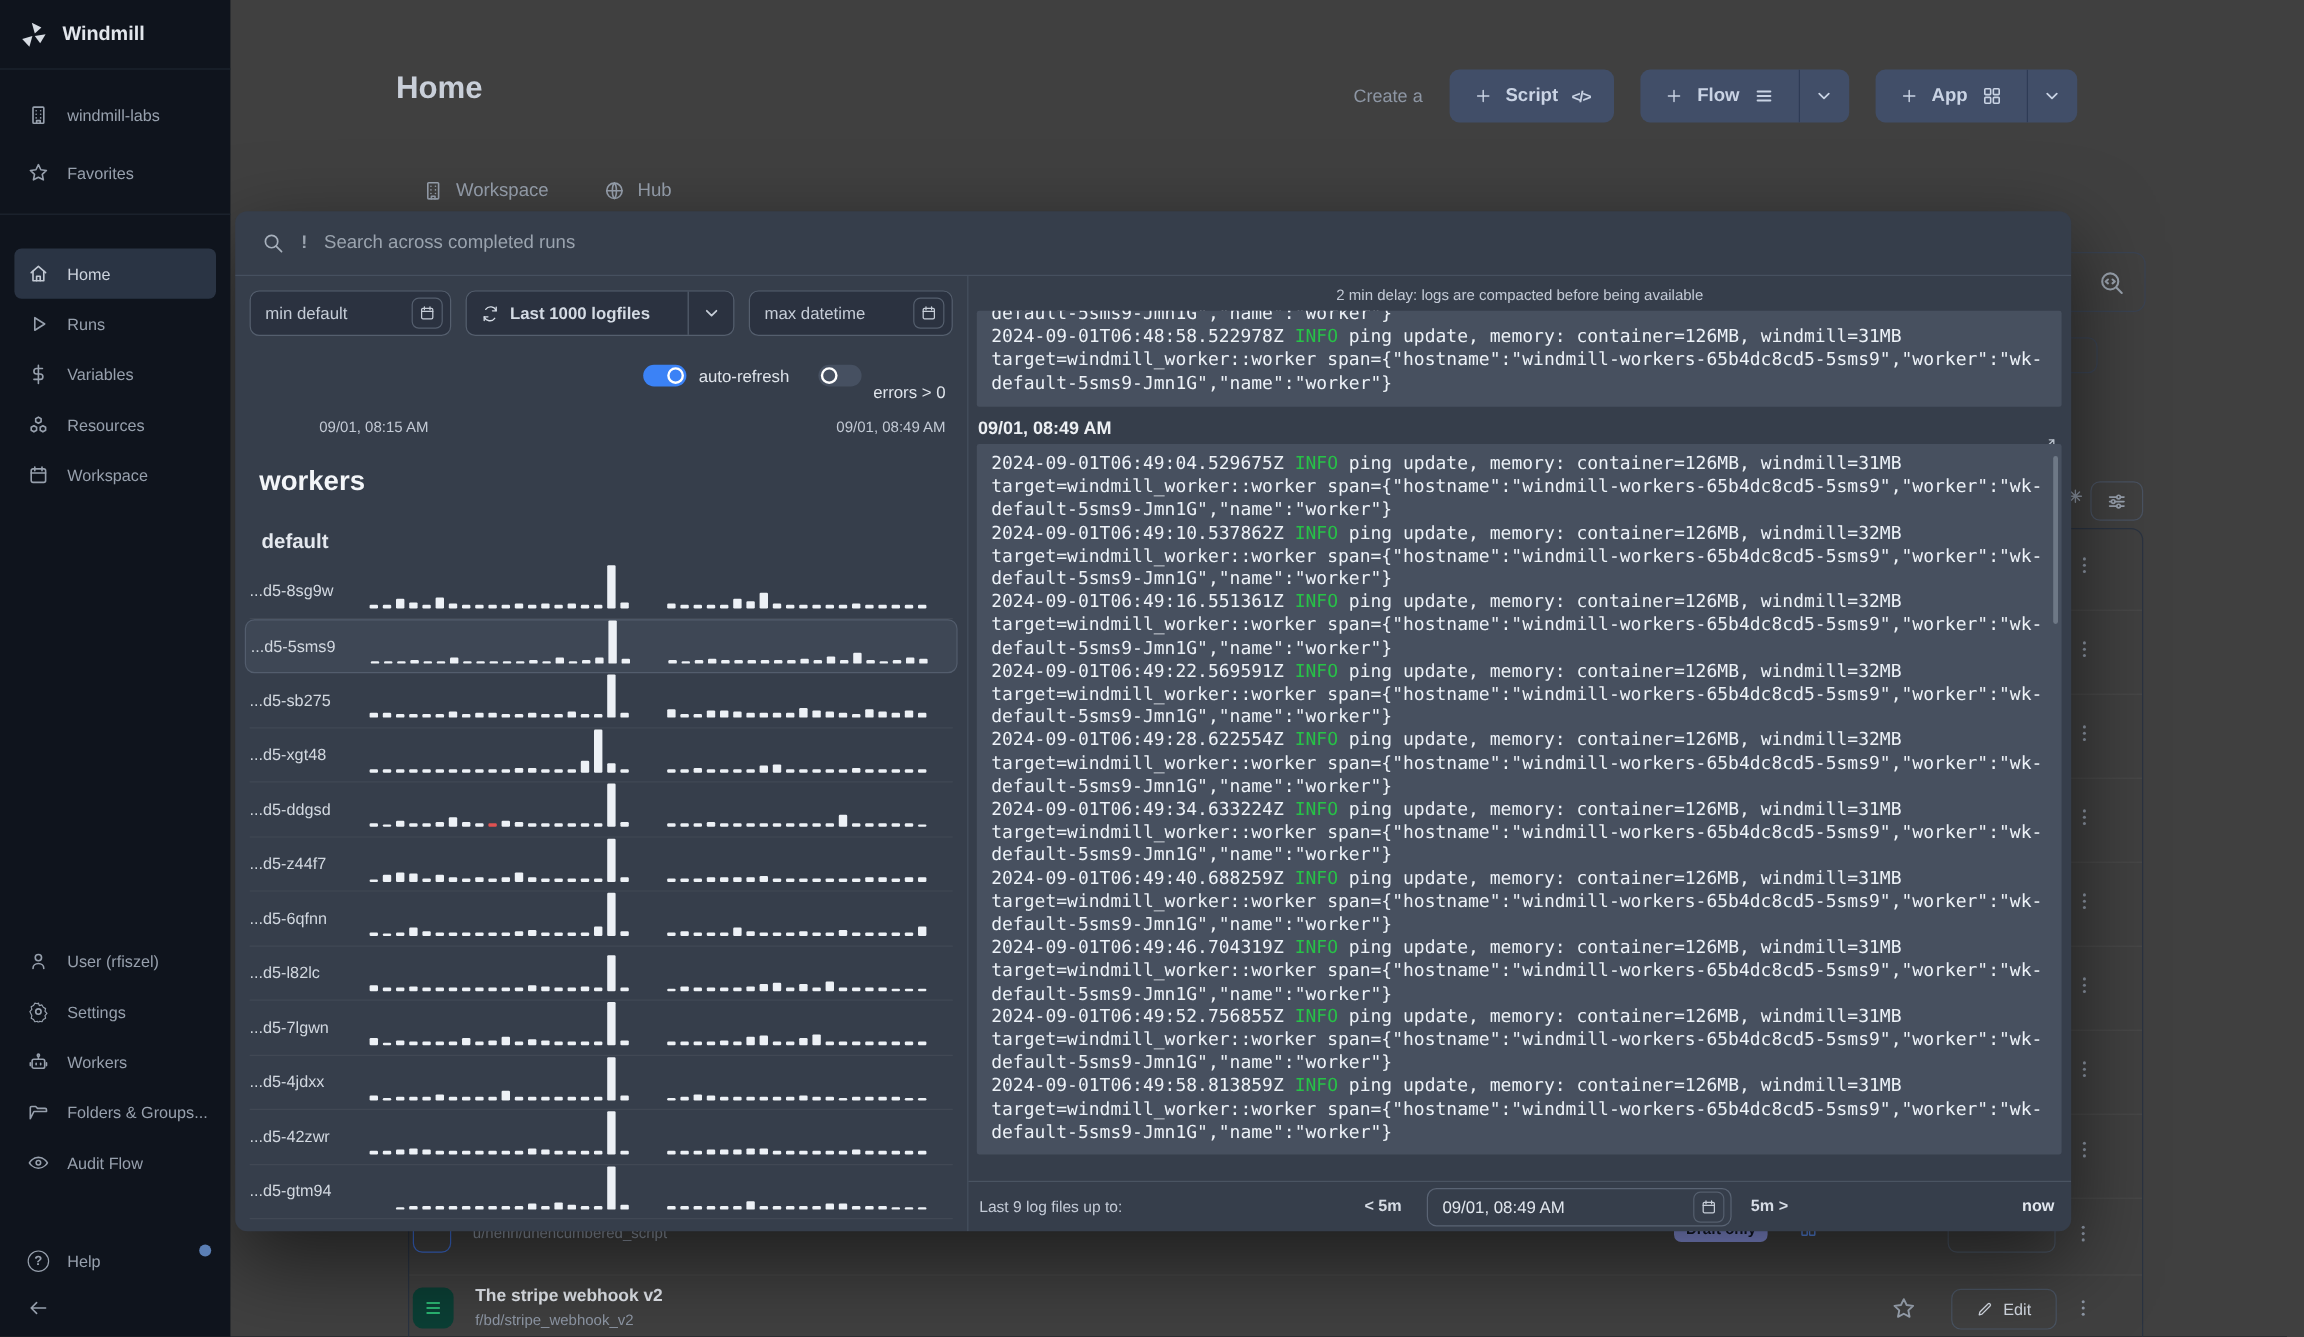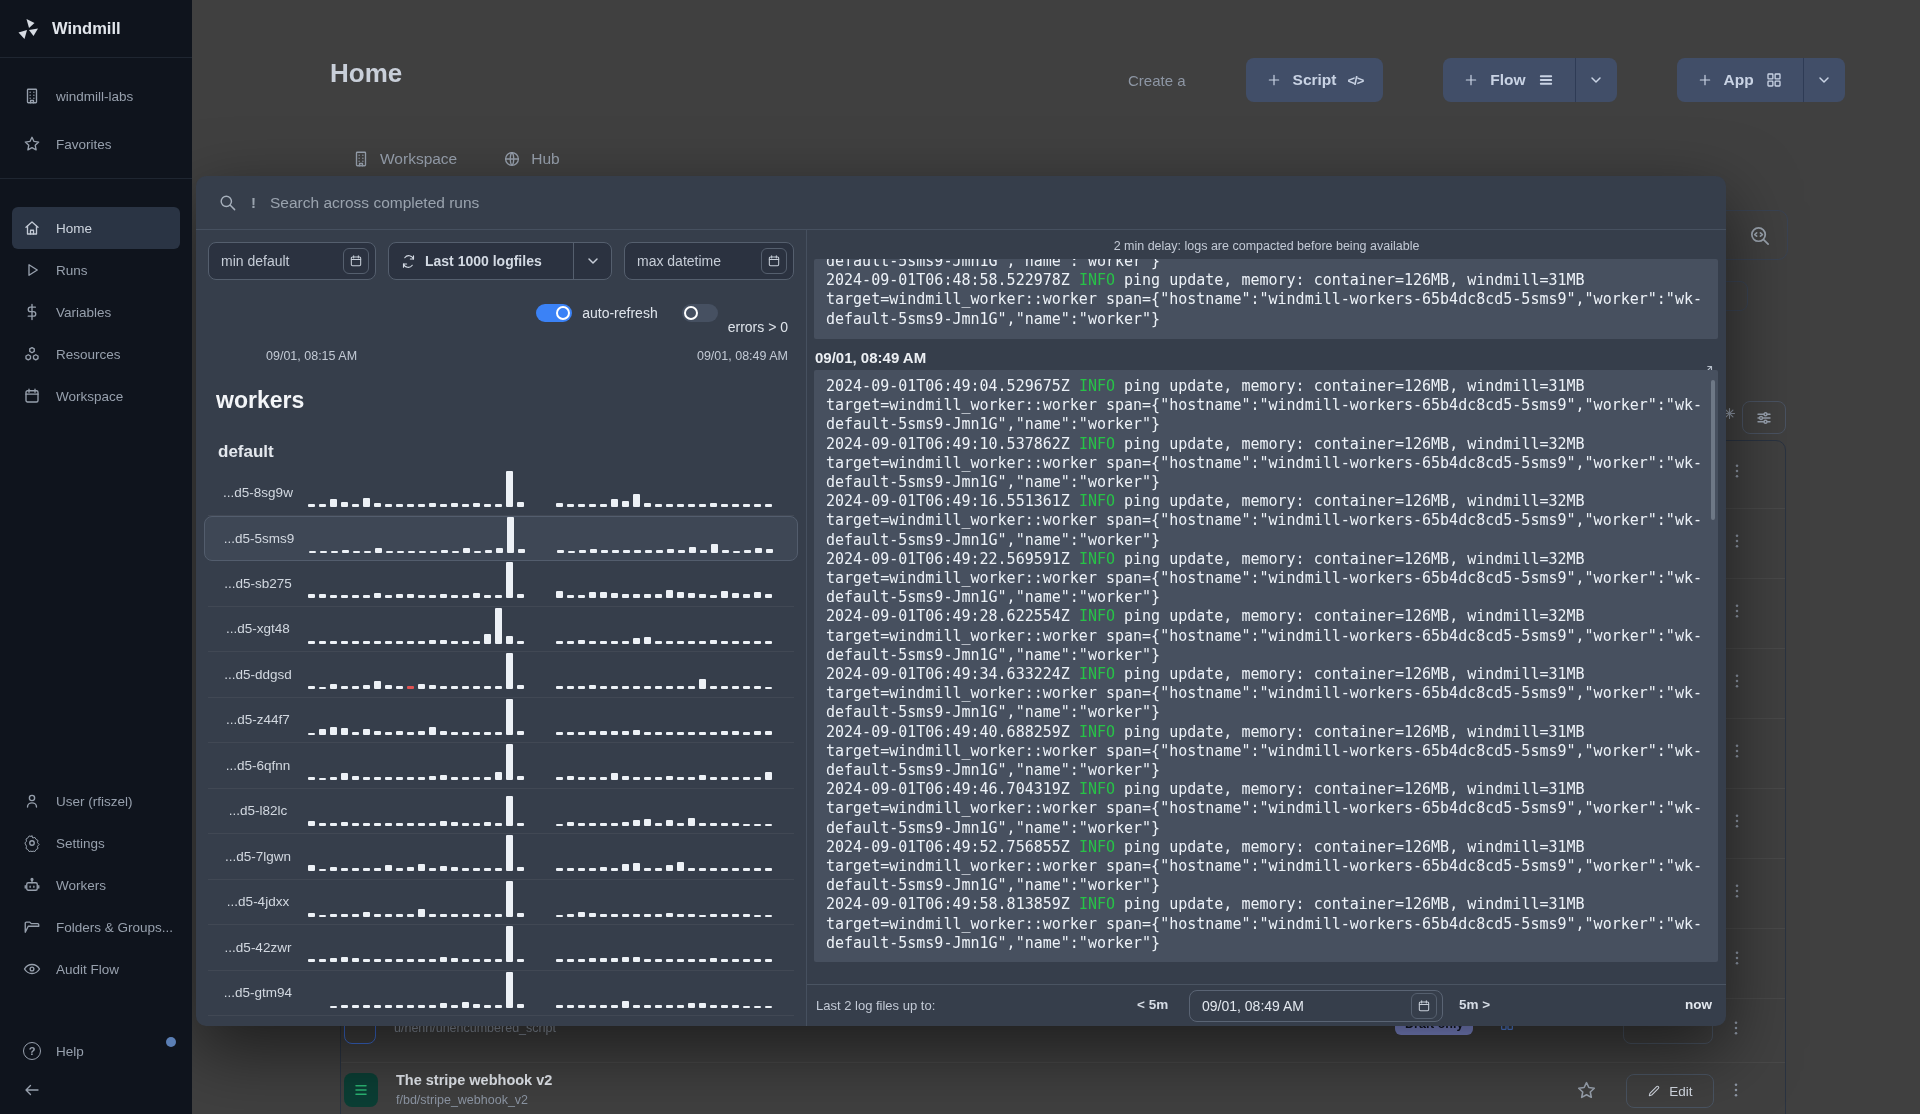--- a/index.html
+++ b/index.html
@@ -35,21 +35,21 @@
 
   svg.ic { fill:none; stroke:currentColor; stroke-width:1.8; stroke-linecap:round; stroke-linejoin:round; }
   svg.icf { fill:currentColor; stroke:none; }
 
   
   .page-title { position:absolute; left:330px; top:58px; font-size:26px; font-weight:600;
     color:#C9CFD9; z-index:1; }
   .create-row { position:absolute; left:1128px; top:58px; height:44px; display:flex;
     align-items:center; gap:22px; z-index:1; }
   .create-label { color:#8D96A4; font-size:15px; }
-  .btn-split { display:flex; height:44px; border-radius:8px; overflow:hidden; background:#414E68;margin-left:38px; }
+  .btn-split { display:flex; height:44px; border-radius:8px; overflow:hidden; background:#414E68; }
   .btn-main { display:flex; align-items:center; gap:11px; padding:0 20px; color:#C9D3E4;
     font-size:15.5px; font-weight:600; cursor:pointer; }
   .btn-main svg { width:18px; height:18px; }
   .btn-caret { width:42px; display:flex; align-items:center; justify-content:center;
     border-left:1px solid #2E3B55; color:#C9D3E4; cursor:pointer; }
   .btn-caret svg { width:16px; height:16px; }
   .code-glyph { font-size:13px; font-weight:bold; letter-spacing:-1px; }
 
   .tabs-row { position:absolute; left:352px; top:150px; display:flex; gap:46px; z-index:1; }
   .tab { display:flex; align-items:center; gap:10px; color:#99A2AF; font-size:15.5px; cursor:pointer; }
@@ -134,21 +134,21 @@
   .toggle-lbl { color:#DFE4EB; font-size:14px; margin-right:14px; }
   .toggle-lbl:last-child { margin-right:0;margin-top:29px; }
 
   .range-row { margin-top:14px; display:flex; justify-content:space-between;
     padding:0 6px 0 58px; color:#C3CAD5; font-size:12.5px; }
   .workers-h { margin:24px 0 0 8px; font-size:23px; font-weight:bold; color:#F3F5F8; }
   .group-h { margin:28px 0 8px 10px; font-size:17px; font-weight:600; color:#E4E8EE; }
 
   .worker-row { height:45.5px; display:flex; align-items:center;
     border-bottom:1px solid rgba(255,255,255,0.055); }
-  .worker-row .wlabel { width:100px; color:#D2D8E0; font-size:13.5px;text-align:center; }
+  .worker-row .wlabel { width:100px; color:#D2D8E0; font-size:13.5px; }
   .spark { flex:1; height:40px; display:flex; align-items:flex-end; padding-bottom:5px; }
   .bar { width:7px; margin-right:4px; background:#EDF1F6; border-radius:1px; }
   .bar.red { background:#E05252; }
   .spark-gap { width:28px; }
   .worker-row.selected { background:#3E4755; border:1px solid #535D6D; border-radius:8px;
     margin:0 -4px; padding:0 4px; }
 
   .notice { text-align:center; margin-top:9px; color:#C3CAD6; font-size:12.5px; }
   .log-block { margin:0 8px 0 7px; background:#47505F; border-radius:2px; overflow:hidden;
     padding:3px 12px; }
@@ -1193,21 +1193,21 @@
 target=windmill_worker::worker span={"hostname":"windmill-workers-65b4dc8cd5-5sms9","worker":"wk-default-5sms9-Jmn1G","name":"worker"}</div><div>2024-09-01T06:49:28.622554Z <span class="lvl">INFO</span> ping update, memory: container=126MB, windmill=32MB
 target=windmill_worker::worker span={"hostname":"windmill-workers-65b4dc8cd5-5sms9","worker":"wk-default-5sms9-Jmn1G","name":"worker"}</div><div>2024-09-01T06:49:34.633224Z <span class="lvl">INFO</span> ping update, memory: container=126MB, windmill=31MB
 target=windmill_worker::worker span={"hostname":"windmill-workers-65b4dc8cd5-5sms9","worker":"wk-default-5sms9-Jmn1G","name":"worker"}</div><div>2024-09-01T06:49:40.688259Z <span class="lvl">INFO</span> ping update, memory: container=126MB, windmill=31MB
 target=windmill_worker::worker span={"hostname":"windmill-workers-65b4dc8cd5-5sms9","worker":"wk-default-5sms9-Jmn1G","name":"worker"}</div><div>2024-09-01T06:49:46.704319Z <span class="lvl">INFO</span> ping update, memory: container=126MB, windmill=31MB
 target=windmill_worker::worker span={"hostname":"windmill-workers-65b4dc8cd5-5sms9","worker":"wk-default-5sms9-Jmn1G","name":"worker"}</div><div>2024-09-01T06:49:52.756855Z <span class="lvl">INFO</span> ping update, memory: container=126MB, windmill=31MB
 target=windmill_worker::worker span={"hostname":"windmill-workers-65b4dc8cd5-5sms9","worker":"wk-default-5sms9-Jmn1G","name":"worker"}</div><div>2024-09-01T06:49:58.813859Z <span class="lvl">INFO</span> ping update, memory: container=126MB, windmill=31MB
 target=windmill_worker::worker span={"hostname":"windmill-workers-65b4dc8cd5-5sms9","worker":"wk-default-5sms9-Jmn1G","name":"worker"}</div></div>
           <span class="scroll-thumb"></span>
         </div>
         <div class="log-footer">
-          <span class="lf-label">Last 2 log files up to:</span>
+          <span class="lf-label">Last 9 log files up to:</span>
           <span class="lf-back">&lt; 5m</span>
           <div class="lf-dt">
             <span class="val">09/01, 08:49 AM</span>
             <span class="cal-btn">
                 <span style="display: inline-flex;">
                   <svg class="ic" viewBox="0 0 24 24">
                     <rect x="4" y="5" width="16" height="15" rx="2"></rect>
                     <path d="M4 9.5h16M8 3v4M16 3v4"></path>
                   </svg>
                 </span>

